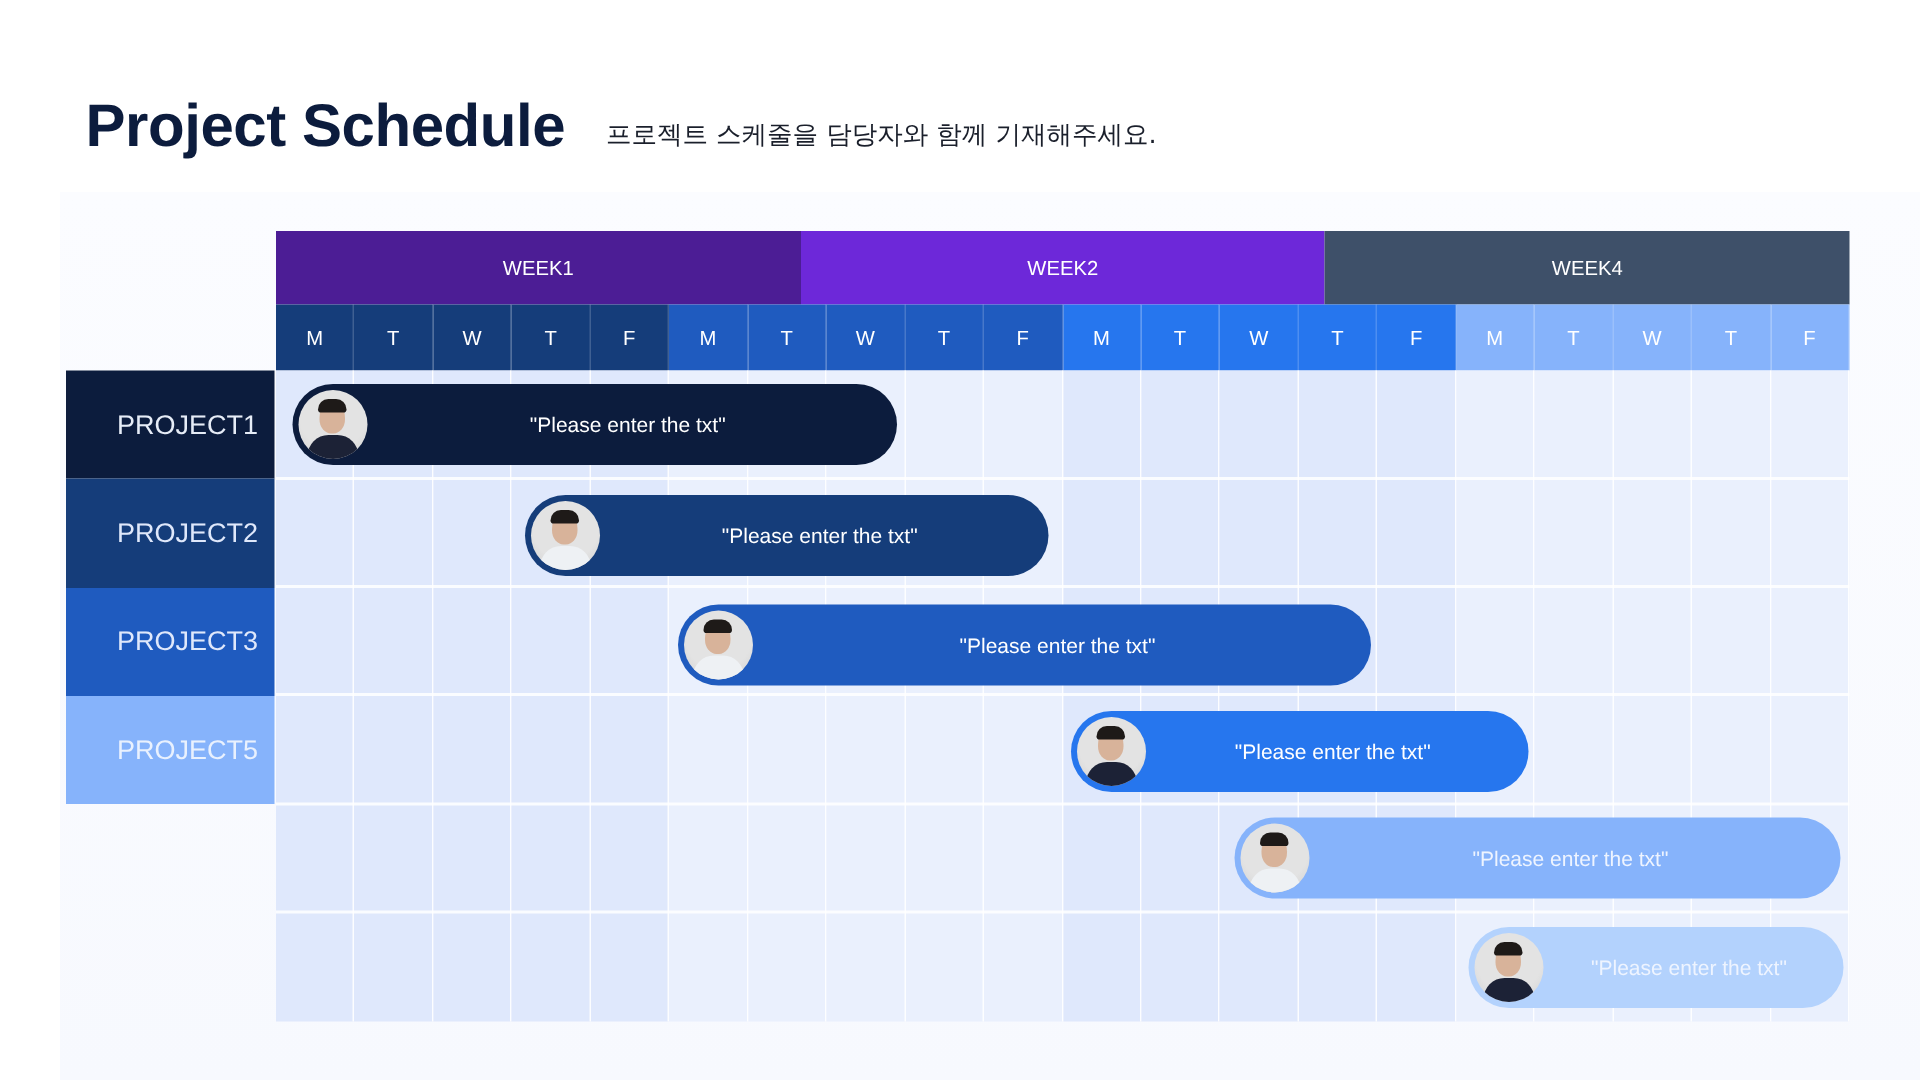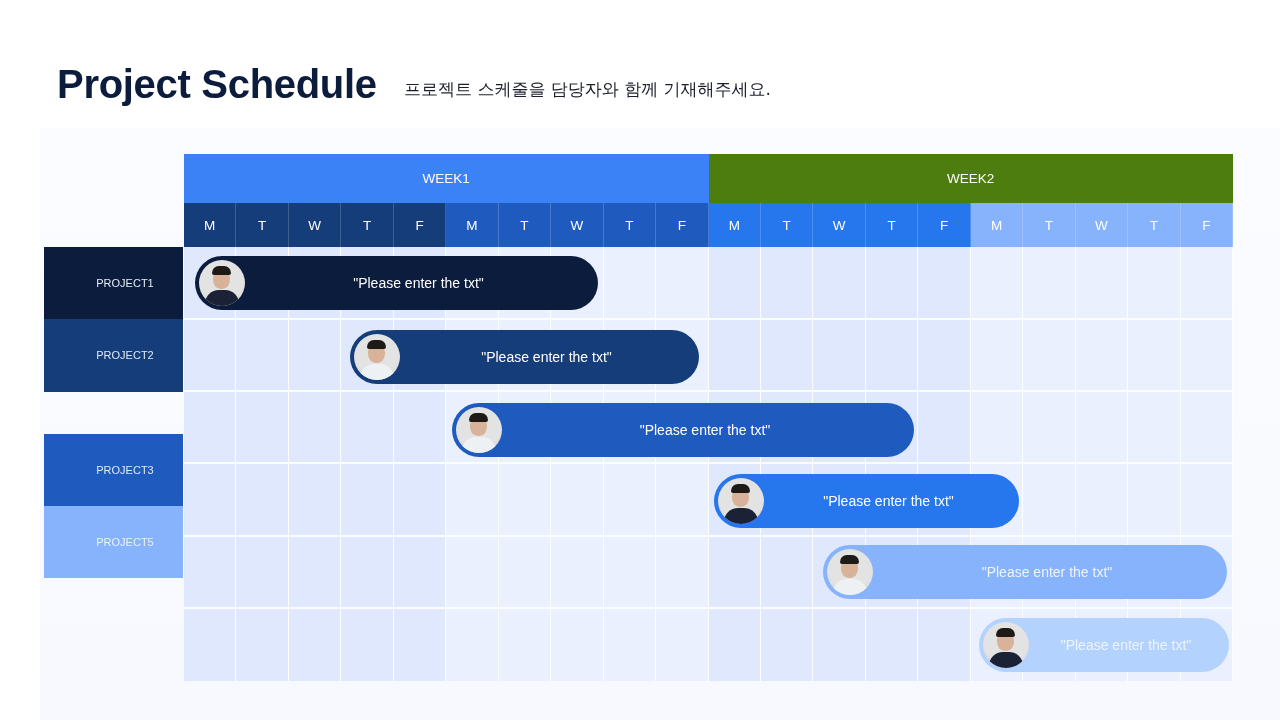--- a/index.html
+++ b/index.html
@@ -20,21 +20,21 @@
   .subtitle {
     position: absolute; left: 404px; top: 78px;
     font-size: 17px; color: #1a1f2b; font-family: "DejaVu Sans", sans-serif;
   }
   .week-row { position: absolute; left: 184px; top: 154px; width: 1049px; height: 49px; display: flex; }
   .week { flex: 1; display: flex; align-items: center; justify-content: center; color: #fff; font-size: 13.5px; }
   .day-row { position: absolute; left: 184px; top: 203px; width: 1049px; height: 44px; display: flex; }
   .day { flex: 1; display: flex; align-items: center; justify-content: center; color: #fff; font-size: 13.5px;
          border-right: 1px solid rgba(255,255,255,0.18); }
   .labels { position: absolute; left: 44px; top: 247px; width: 139px; }
-  .label { height: 72.3px; display: flex; align-items: center; justify-content: center; font-size: 11px; color: #e7eefc; padding-left: 23px; }
+  .label { height: 72.3px; display: flex; align-items: center; justify-content: center; font-size: 18px; color: #e7eefc; padding-left: 23px; }
   .grid { position: absolute; left: 184px; top: 247px; width: 1049px; height: 434px; display: flex; }
   .gcol { flex: 1; border-right: 1.5px solid rgba(255,255,255,0.9); }
   .hlines { position: absolute; left: 184px; top: 247px; width: 1049px; height: 434px; }
   .hline { position: absolute; left: 0; width: 100%; height: 2px; background: rgba(255,255,255,0.85); }
   .bar {
     position: absolute; border-radius: 27px; display: flex; align-items: center;
     color: #fff; font-size: 14px;
   }
   .avatar {
     position: absolute; left: 4px; top: 50%; transform: translateY(-50%);
@@ -50,22 +50,23 @@
 </style>
 </head>
 <body>
 
 <div class="bg-panel"></div>
 
 <h1 class="title">Project Schedule</h1>
 <div class="subtitle">프로젝트 스케줄을 담당자와 함께 기재해주세요.</div>
 
 <div class="week-row">
-  <div class="week" style="background: #3b82f6;">WEEK1</div>
-  <div class="week" style="background: #4d7c0f;">WEEK2</div>
+  <div class="week" style="background: #4c1d95;">WEEK1</div>
+  <div class="week" style="background: #6d28d9;">WEEK2</div>
+  <div class="week" style="background: rgb(62, 80, 105);">WEEK4</div>
 </div>
 
 <div class="day-row" id="day-row">
     <div class="day" style="background: rgb(21, 61, 122);">M</div>
     <div class="day" style="background: rgb(21, 61, 122);">T</div>
     <div class="day" style="background: rgb(21, 61, 122);">W</div>
     <div class="day" style="background: rgb(21, 61, 122);">T</div>
     <div class="day" style="background: rgb(21, 61, 122);">F</div>
     <div class="day" style="background: rgb(31, 91, 191);">M</div>
     <div class="day" style="background: rgb(31, 91, 191);">T</div>
@@ -110,21 +111,21 @@
   <div class="hline" style="top:71px"></div>
   <div class="hline" style="top:143px"></div>
   <div class="hline" style="top:215px"></div>
   <div class="hline" style="top:288px"></div>
   <div class="hline" style="top:360px"></div>
 </div>
 
 <div class="labels" id="labels">
     <div class="label" style="background: rgb(12, 28, 61); color: rgb(230, 236, 247);">PROJECT1</div>
     <div class="label" style="background: rgb(21, 61, 122); color: rgb(223, 232, 251);">PROJECT2</div>
-    <div class="label" style="background: rgb(31, 91, 191); color: rgb(223, 232, 251); margin-top: 42px;">PROJECT3</div>
+    <div class="label" style="background: rgb(31, 91, 191); color: rgb(223, 232, 251);">PROJECT3</div>
     <div class="label" style="background: rgb(134, 179, 251); color: rgb(233, 241, 254);">PROJECT5</div>
   </div>
 
 <div id="bars">
     <div class="bar" style="left: 195px; top: 256px; width: 403px; height: 54px; background: rgb(12, 28, 61);">
       <div class="avatar">
         <div class="body"></div>
         <div class="head"></div>
         <div class="hair"></div>
       </div>

